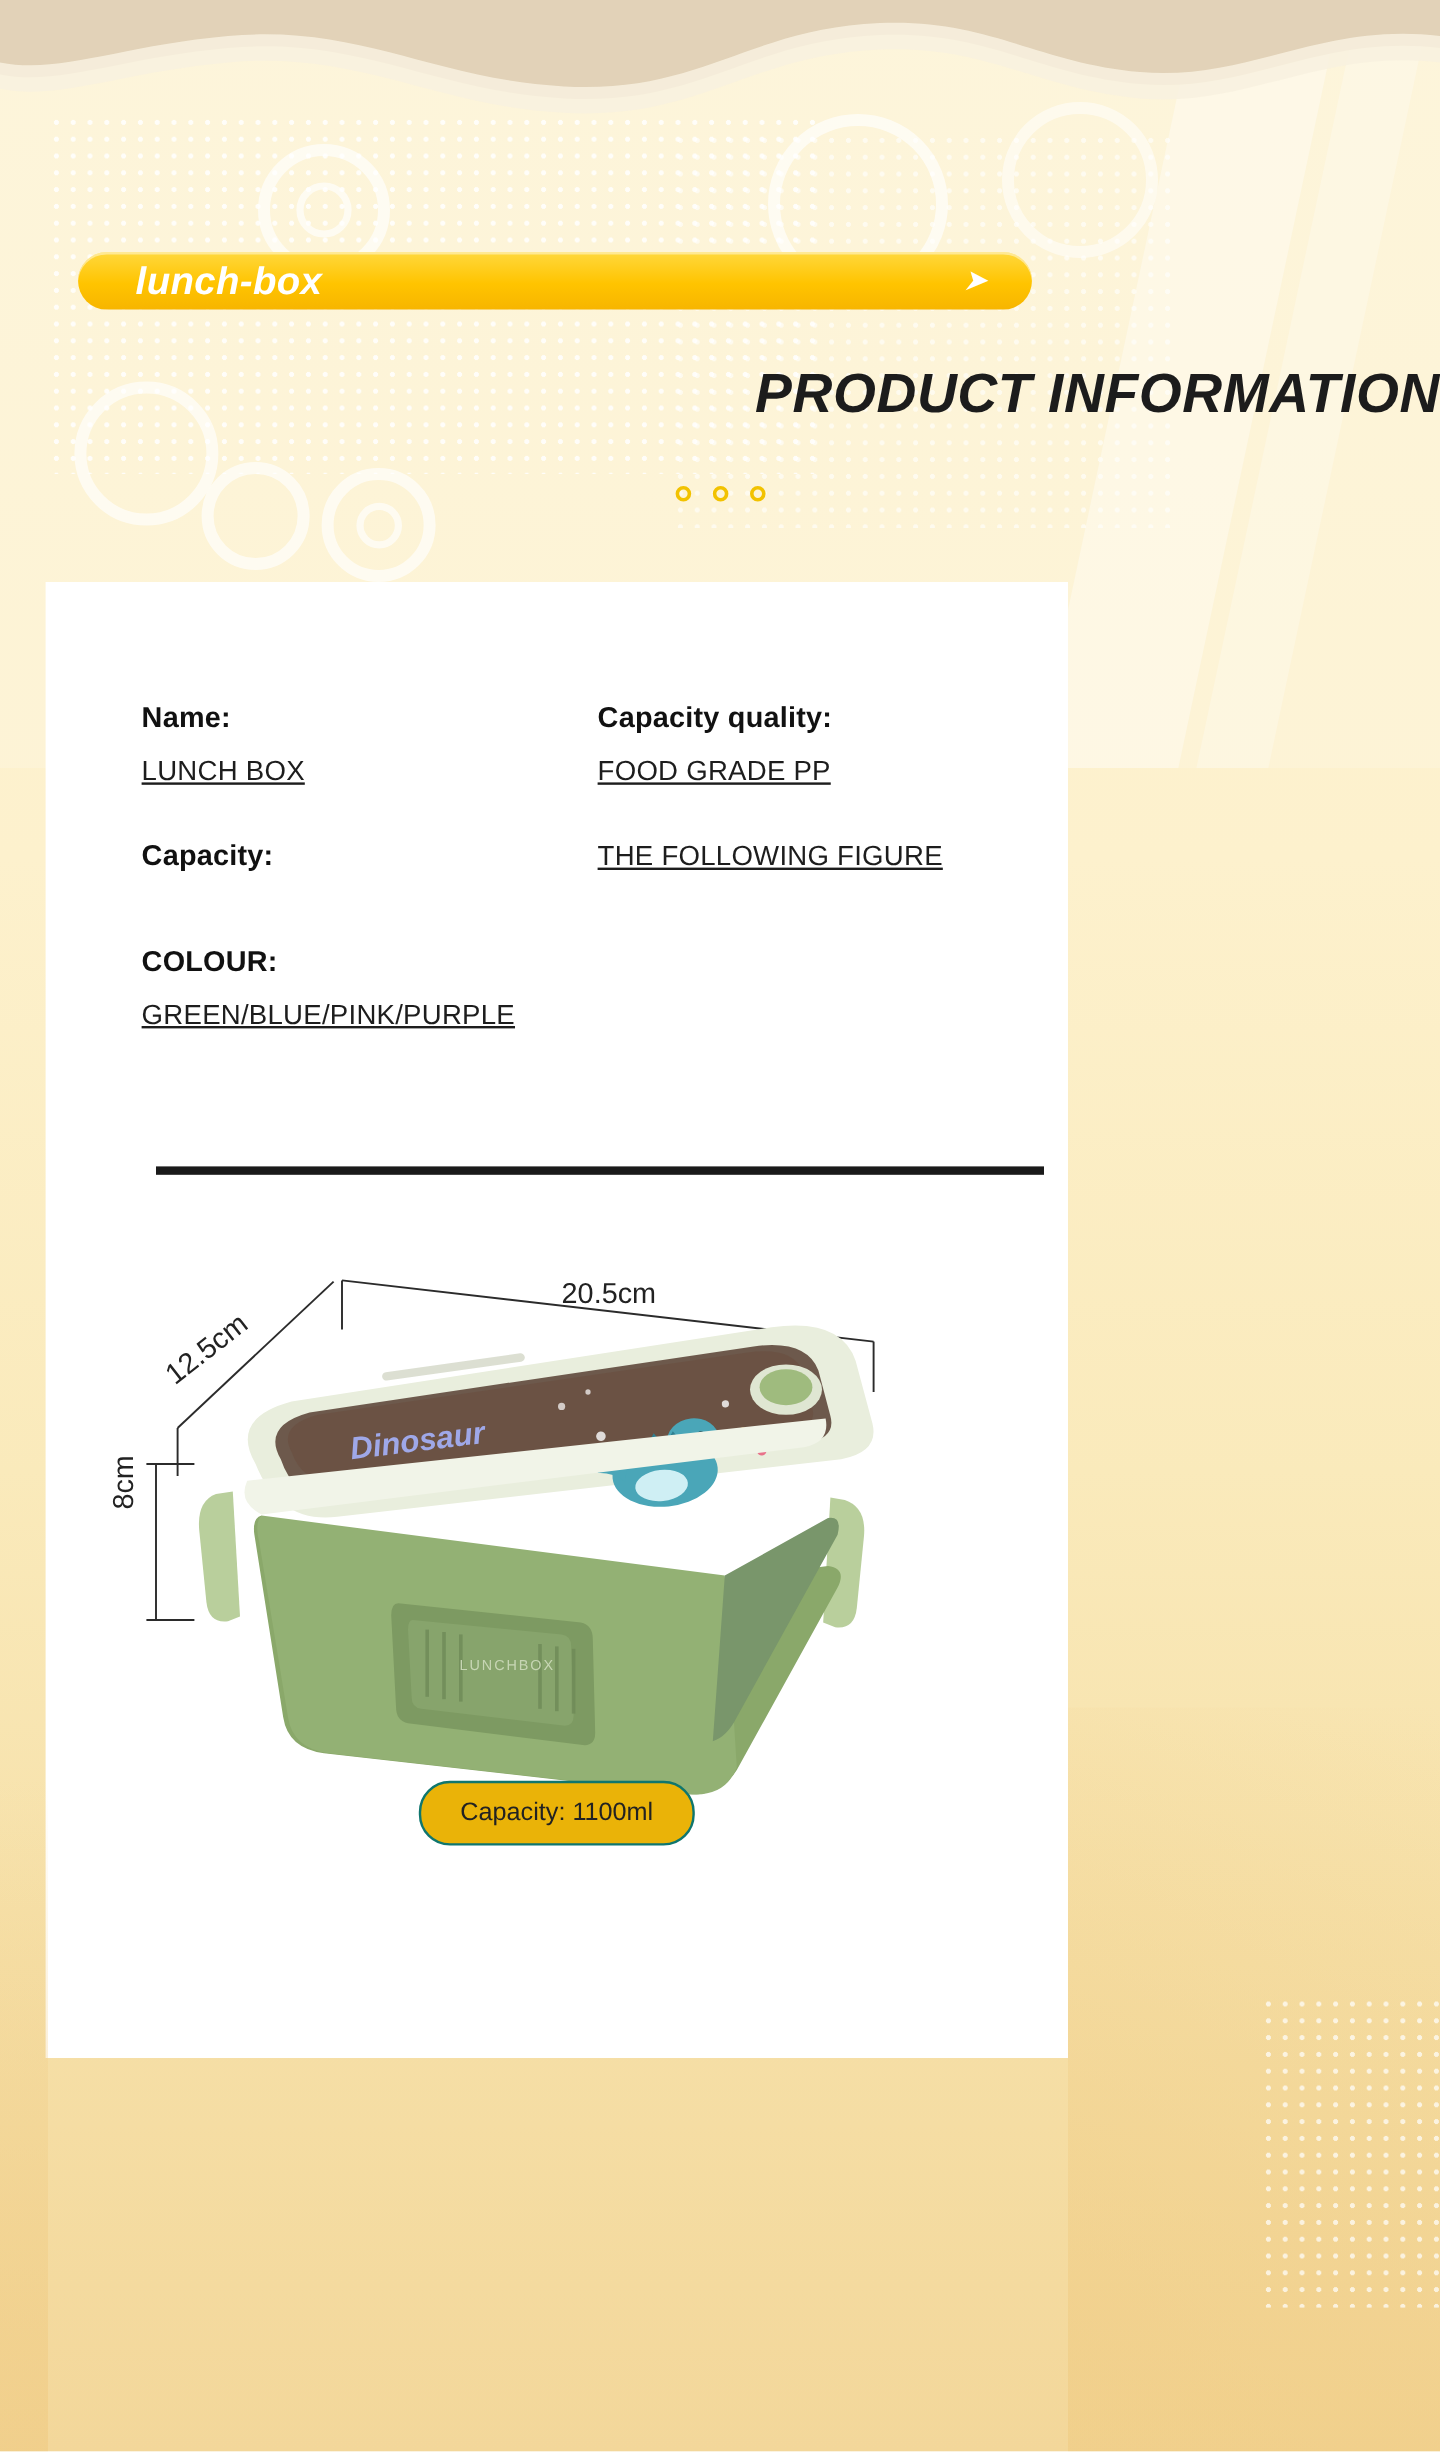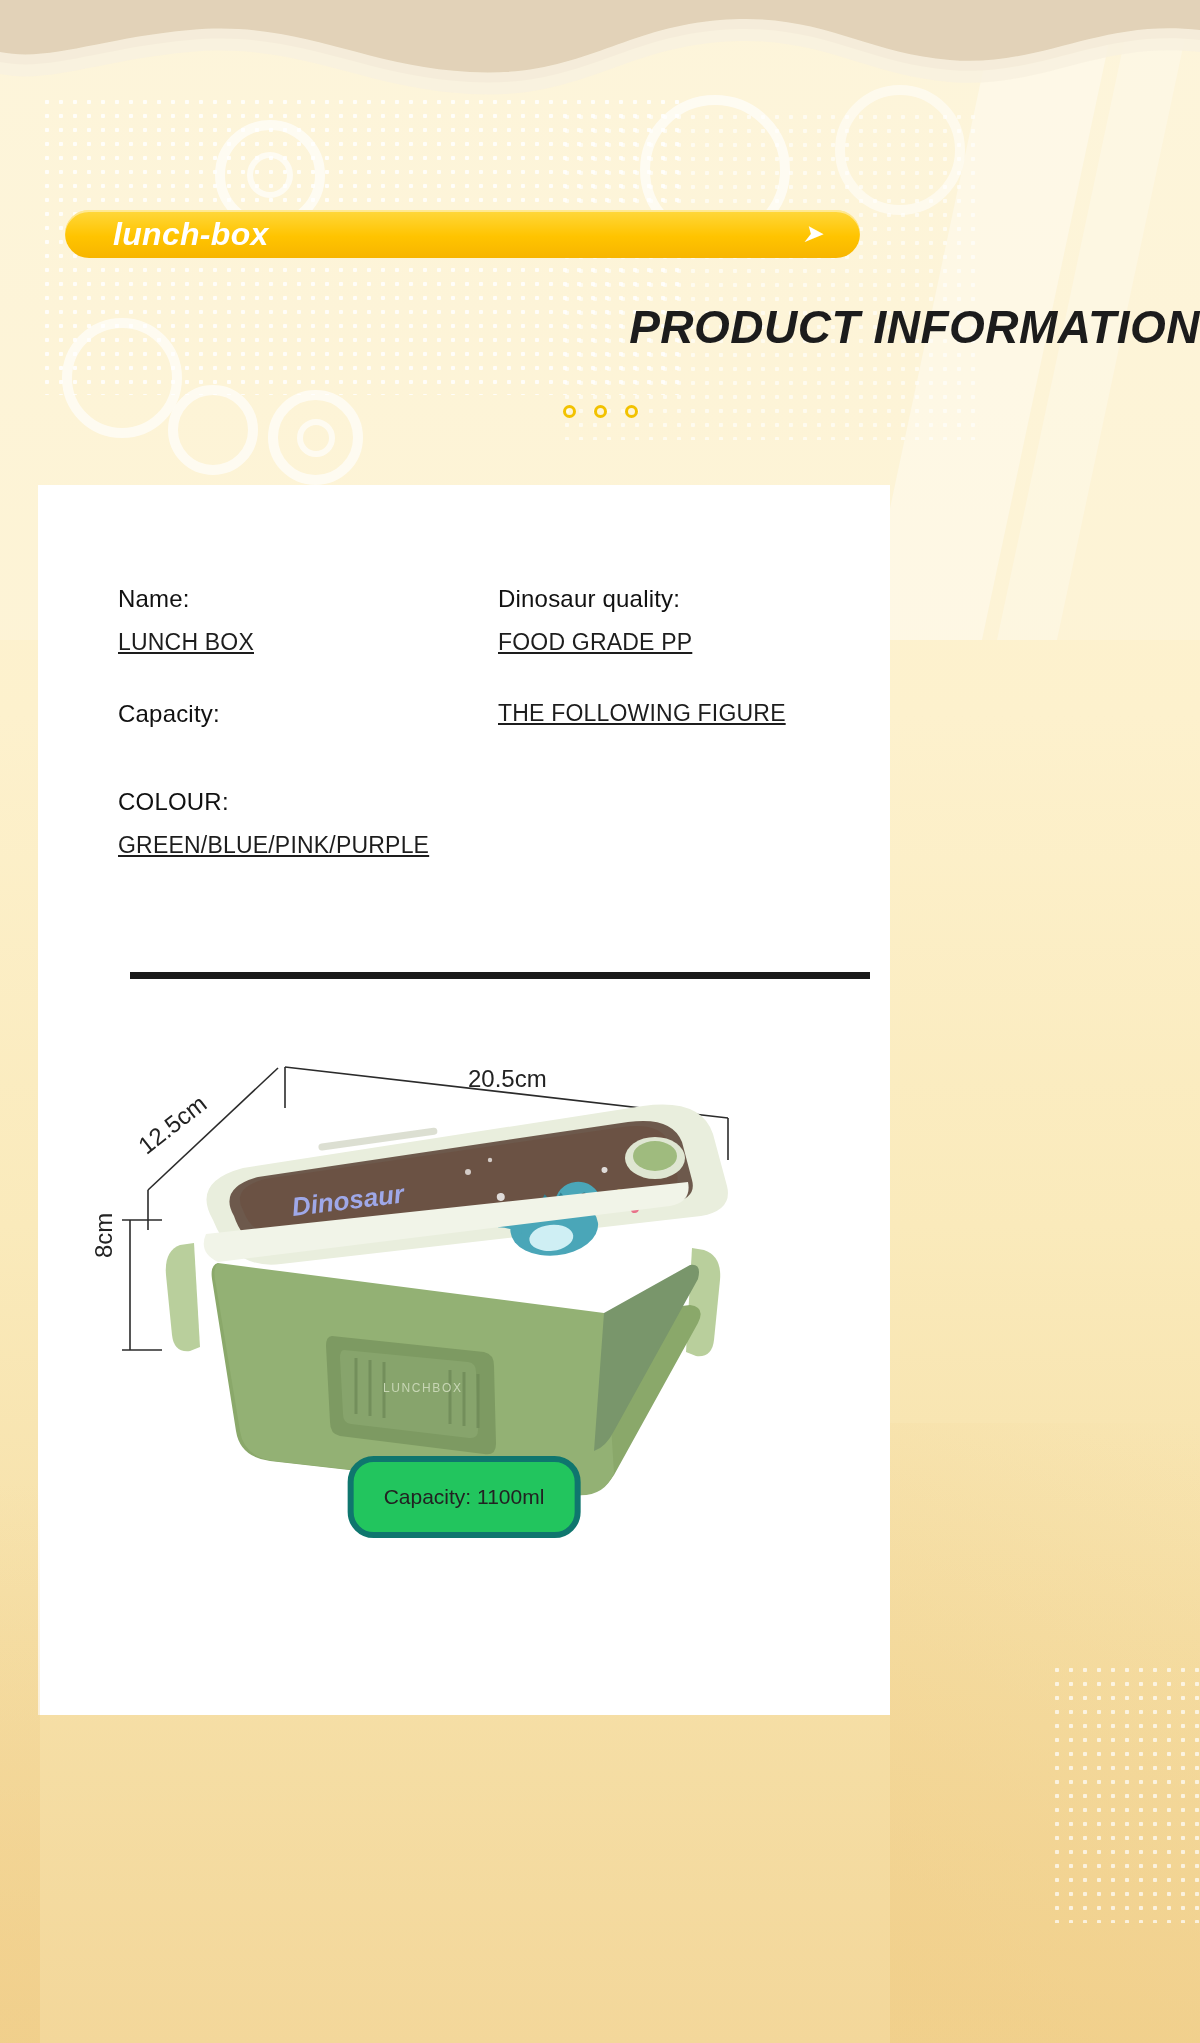--- a/index.html
+++ b/index.html
@@ -122,21 +122,21 @@
   .spec-grid {
     position: absolute;
     left: 80px; top: 100px;
     width: 760px;
   }
   .spec-row { display: flex; margin-bottom: 44px; }
   .spec-col { width: 385px; }
   .spec-col.wide { width: 760px; }
   .spec-label {
     font-size: 24px;
-    font-weight: normal;
+    font-weight: bold;
     color: #111111;
     margin-bottom: 16px;
     letter-spacing: 0.2px;
   }
   .spec-value {
     font-size: 23px;
     color: #1d1d1d;
     letter-spacing: 0.2px;
     text-decoration: underline;
   }
@@ -177,24 +177,24 @@
     transform: rotate(-90deg);
     transform-origin: left top;
   }
 
   .capacity-pill {
     position: absolute;
     left: 50%;
     transform: translateX(-50%);
     bottom: 42px;
     min-width: 230px;
-    padding: 23px 30px;
-    border: 6px solid #0f766e;
+    padding: 13px 30px;
+    border: 2px solid #0f766e;
     border-radius: 26px;
-    background: #22c55e;
+    background: #eab308;
     text-align: center;
     font-size: 21px;
     color: #222222;
   }
 
   
   .bot-wash-l {
     position: absolute;
     left: 0; bottom: 0;
     width: 40px; height: 560px;
@@ -257,21 +257,21 @@
 
   <div class="card">
 
     <div class="spec-grid">
       <div class="spec-row">
         <div class="spec-col">
           <div class="spec-label">Name:</div>
           <div class="spec-value">LUNCH BOX</div>
         </div>
         <div class="spec-col">
-          <div class="spec-label">Dinosaur quality:</div>
+          <div class="spec-label">Capacity quality:</div>
           <div class="spec-value">FOOD GRADE PP</div>
         </div>
       </div>
 
       <div class="spec-row">
         <div class="spec-col">
           <div class="spec-label">Capacity:</div>
         </div>
         <div class="spec-col">
           <div class="spec-value">THE FOLLOWING FIGURE</div>

